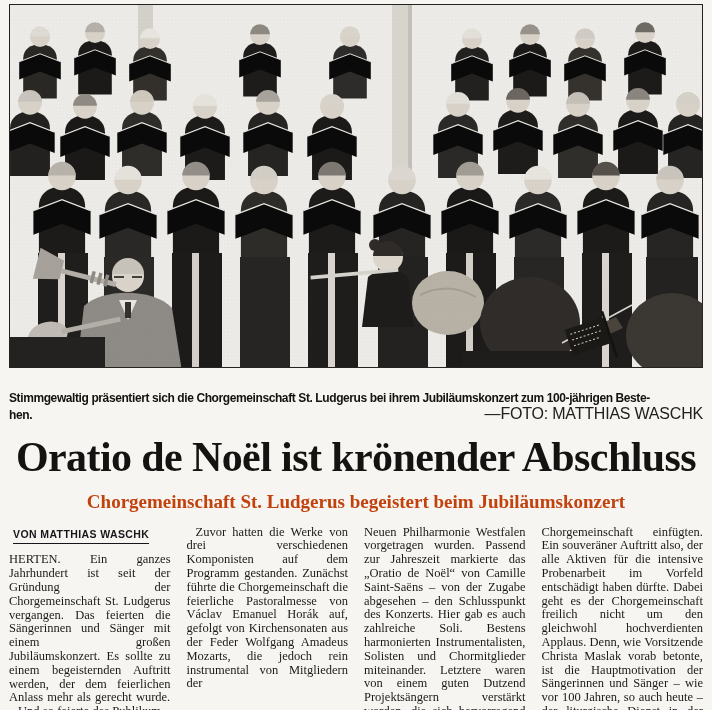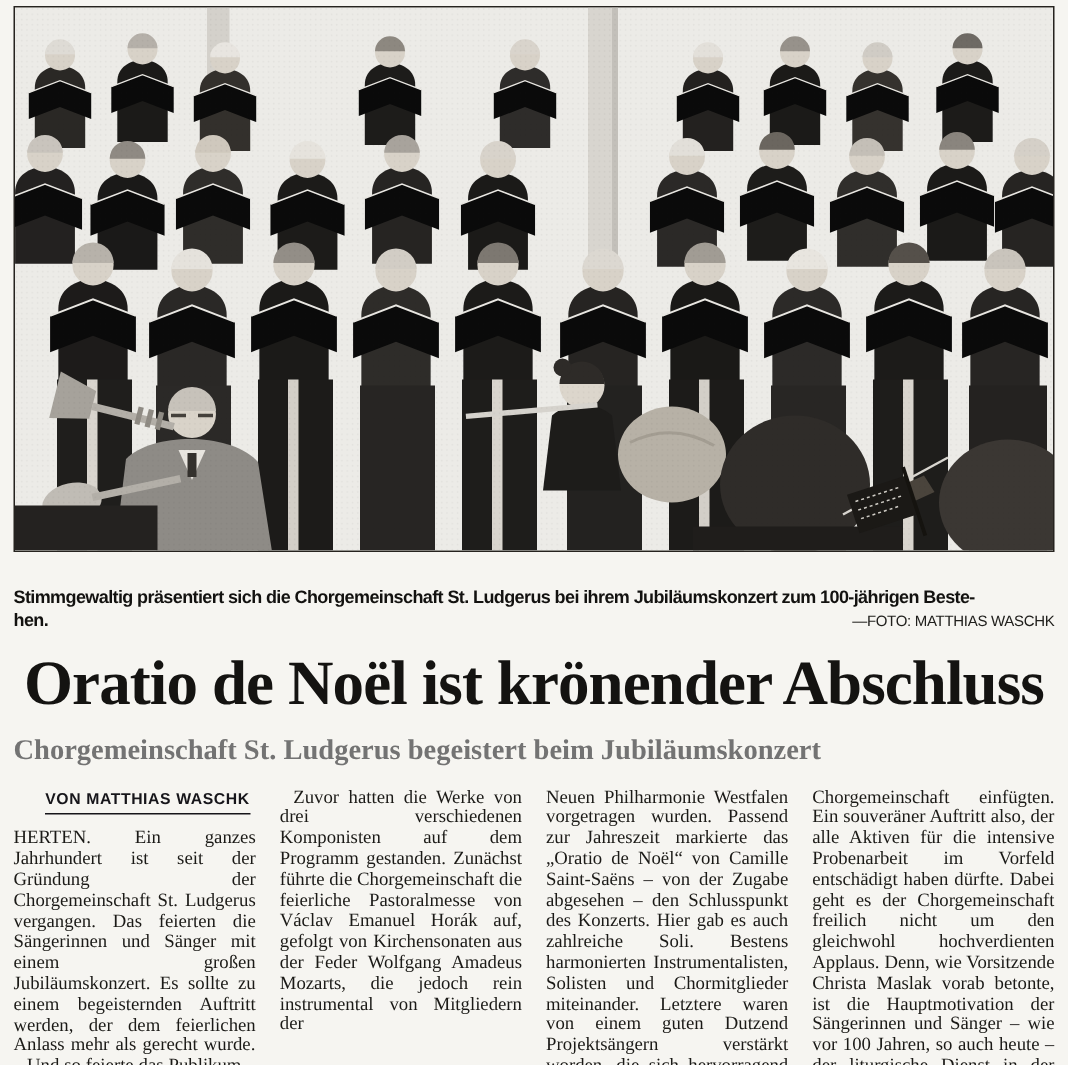--- a/index.html
+++ b/index.html
@@ -16,40 +16,40 @@
   }
   .photo-frame svg{display:block;width:100%;height:100%;}
   
   .caption{
     font-family:Liberation Sans, sans-serif;font-weight:700;
     font-size:12px;letter-spacing:-0.4px;line-height:15px;
     color:#131210;margin-top:23px;
   }
   .caption-line1{white-space:nowrap;overflow:hidden;}
   .caption-row2{display:flex;justify-content:space-between;align-items:baseline;text-align:center;}
-  .credit{font-weight:400;font-size:10px;letter-spacing:-0.2px;color:#21201d;}
+  .credit{font-weight:400;font-size:16px;letter-spacing:-0.2px;color:#21201d;}
   
   .headline{
     font-size:42px;font-weight:700;text-align:center;
     margin:13px 0 0;letter-spacing:-0.6px;line-height:1.04;color:#141311;
   }
   .subheadline{
-    font-size:19px;font-weight:700;text-align:left;
-    margin:11px 0 0;color:#737373;
+    font-size:19px;font-weight:700;text-align:center;
+    margin:11px 0 0;color:#c2410c;
   }
   
   .article{
     display:flex;gap:16px;margin-top:13px;height:202px;overflow:hidden;
     text-align:justify;font-size:12.5px;line-height:13.8px;
     hyphens:auto;-webkit-hyphens:auto;
   }
   .col{flex:1 1 0;min-width:0;}
   .byline{
     font-family:"Liberation Sans",sans-serif;font-size:10.5px;font-weight:700;
-    letter-spacing:0.4px;text-align:right;margin:2px 4px 9px;color:#16151a;
+    letter-spacing:0.4px;text-align:left;margin:2px 4px 9px;color:#16151a;
   }
   .byline span{display:inline-block;border-bottom:1.2px solid #16151a;padding-bottom:2px;}
   .article p{margin:0;}
   p.lead{font-weight:400;word-spacing:1px;}
   p.indent{text-indent:9px;}
 </style>
 </head>
 <body>
 
 <div class="page">

